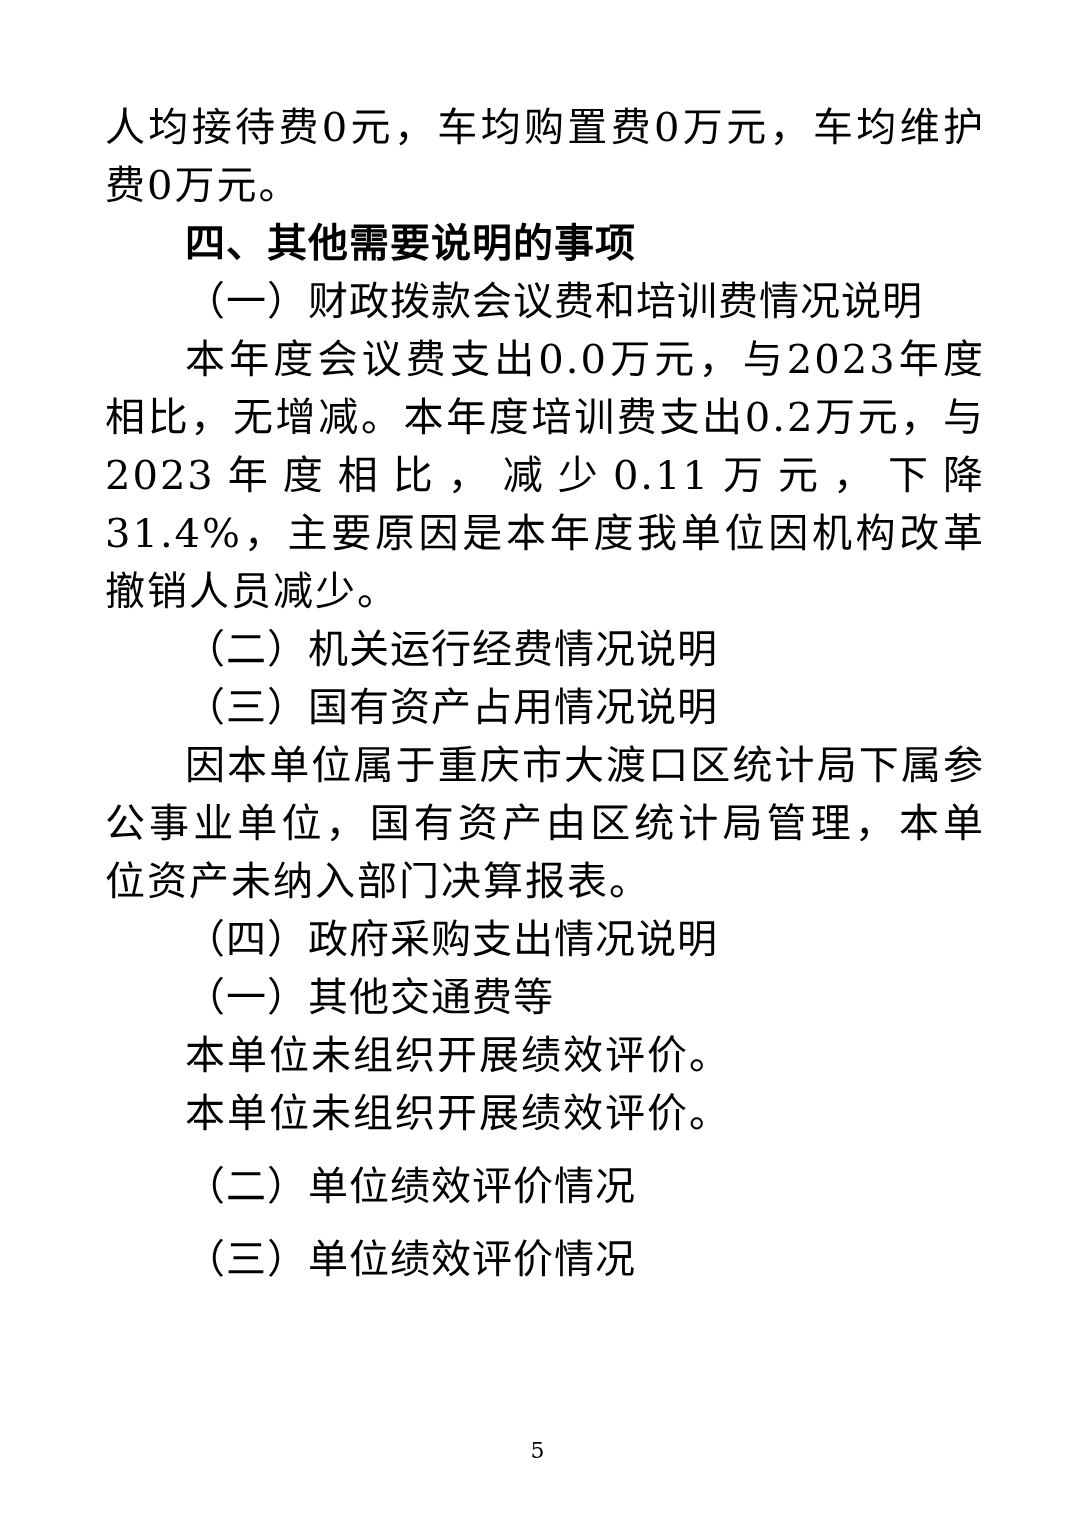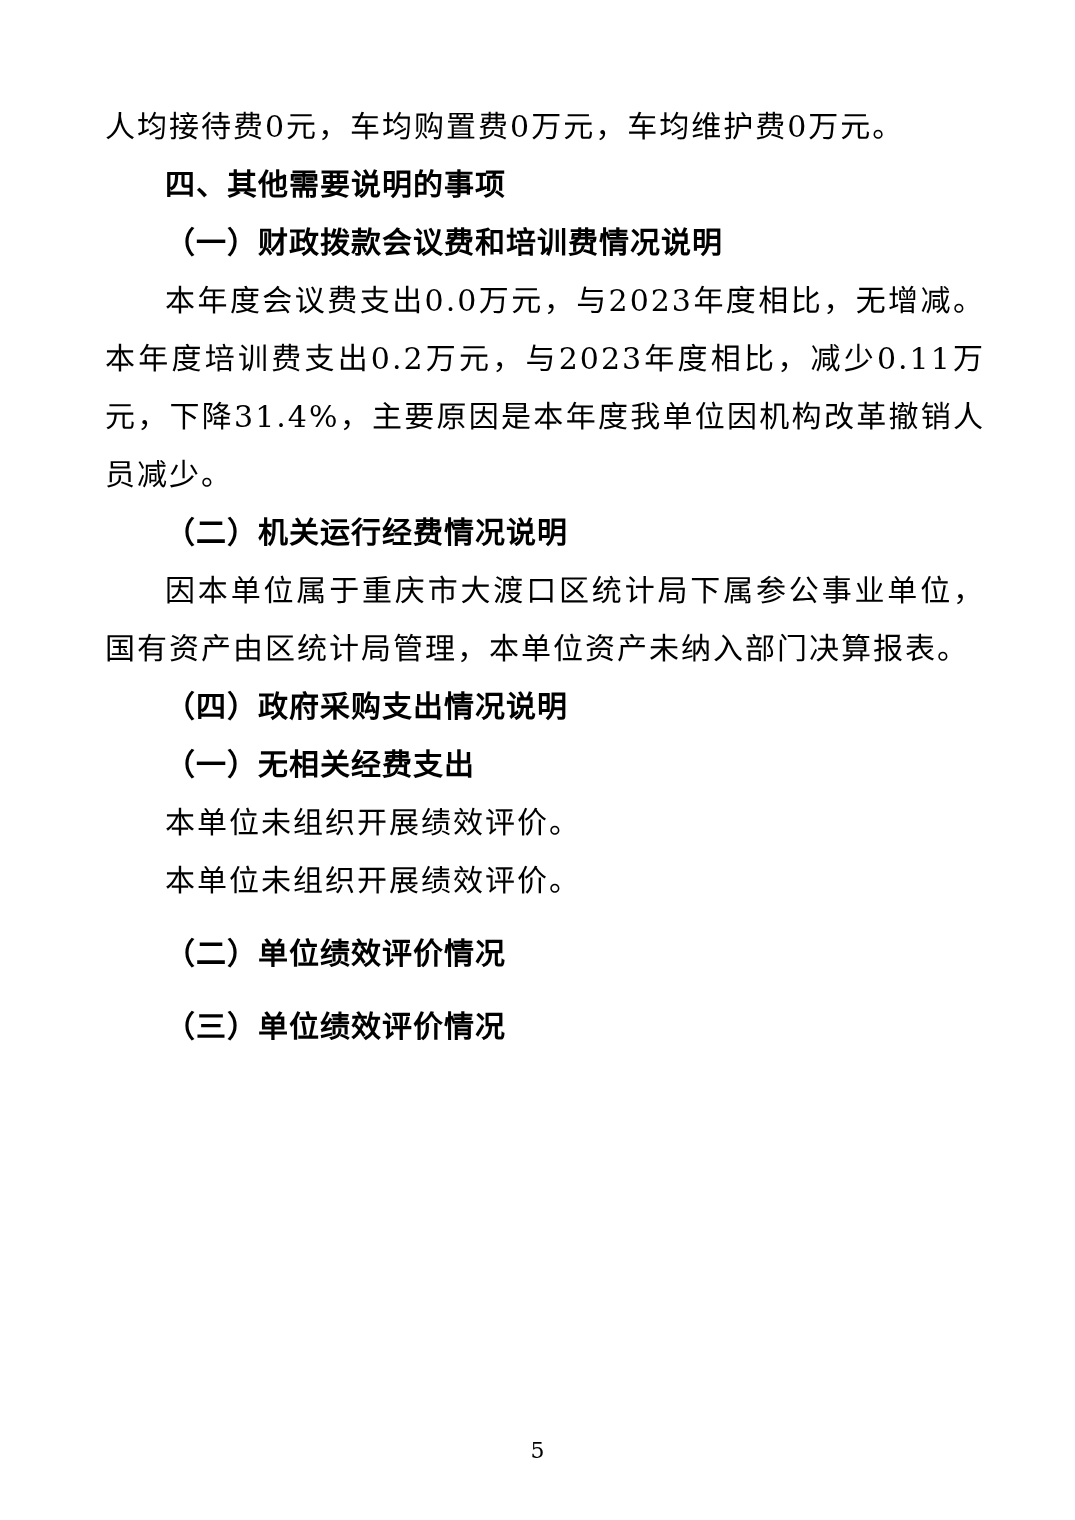--- a/index.html
+++ b/index.html
@@ -18,41 +18,41 @@
   }
   .content {
     position: absolute;
     top: 98px;
     left: 105px;
     width: 880px;
   }
   .blk {
     margin: 0;
     padding: 0;
-    font-size: 30px;
+    font-size: 40px;
     line-height: 58px;
   }
   .cont {
     text-align: justify;
     letter-spacing: 2px;
   }
   .para {
     text-indent: 2em;
     text-align: justify;
     letter-spacing: 2px;
   }
   .h1 {
     font-family: Liberation Sans, sans-serif;
     font-weight: bold;
     text-indent: 2em;
     letter-spacing: 1px;
   }
   .h2 {
     font-family: "DejaVu Serif", "Liberation Serif", serif;
-    font-weight: bold;
+    font-weight: normal;
     text-indent: 2em;
     letter-spacing: 1px;
   }
   .gap-top {
     margin-top: 15px;
   }
   .footer {
     position: absolute;
     left: 0;
     right: 0;
@@ -68,23 +68,24 @@
 </head>
 <body>
 
 <div class="page">
   <div class="content">
     <p class="blk cont">人均接待费0元，车均购置费0万元，车均维护费0万元。</p>
     <p class="blk h1">四、其他需要说明的事项</p>
     <p class="blk h2">（一）财政拨款会议费和培训费情况说明</p>
     <p class="blk para">本年度会议费支出0.0万元，与2023年度相比，无增减。本年度培训费支出0.2万元，与2023年度相比，减少0.11万元，下降31.4%，主要原因是本年度我单位因机构改革撤销人员减少。</p>
     <p class="blk h2">（二）机关运行经费情况说明</p>
+    <p class="blk h2">（三）国有资产占用情况说明</p>
     <p class="blk para">因本单位属于重庆市大渡口区统计局下属参公事业单位，国有资产由区统计局管理，本单位资产未纳入部门决算报表。</p>
     <p class="blk h2">（四）政府采购支出情况说明</p>
-    <p class="blk h2">（一）无相关经费支出</p>
+    <p class="blk h2">（一）其他交通费等</p>
     <p class="blk para">本单位未组织开展绩效评价。</p>
     <p class="blk para">本单位未组织开展绩效评价。</p>
     <p class="blk h2 gap-top">（二）单位绩效评价情况</p>
     <p class="blk h2 gap-top">（三）单位绩效评价情况</p>
   </div>
   <div class="footer">
     <span class="pagenum">5</span>
   </div>
 </div>
 

